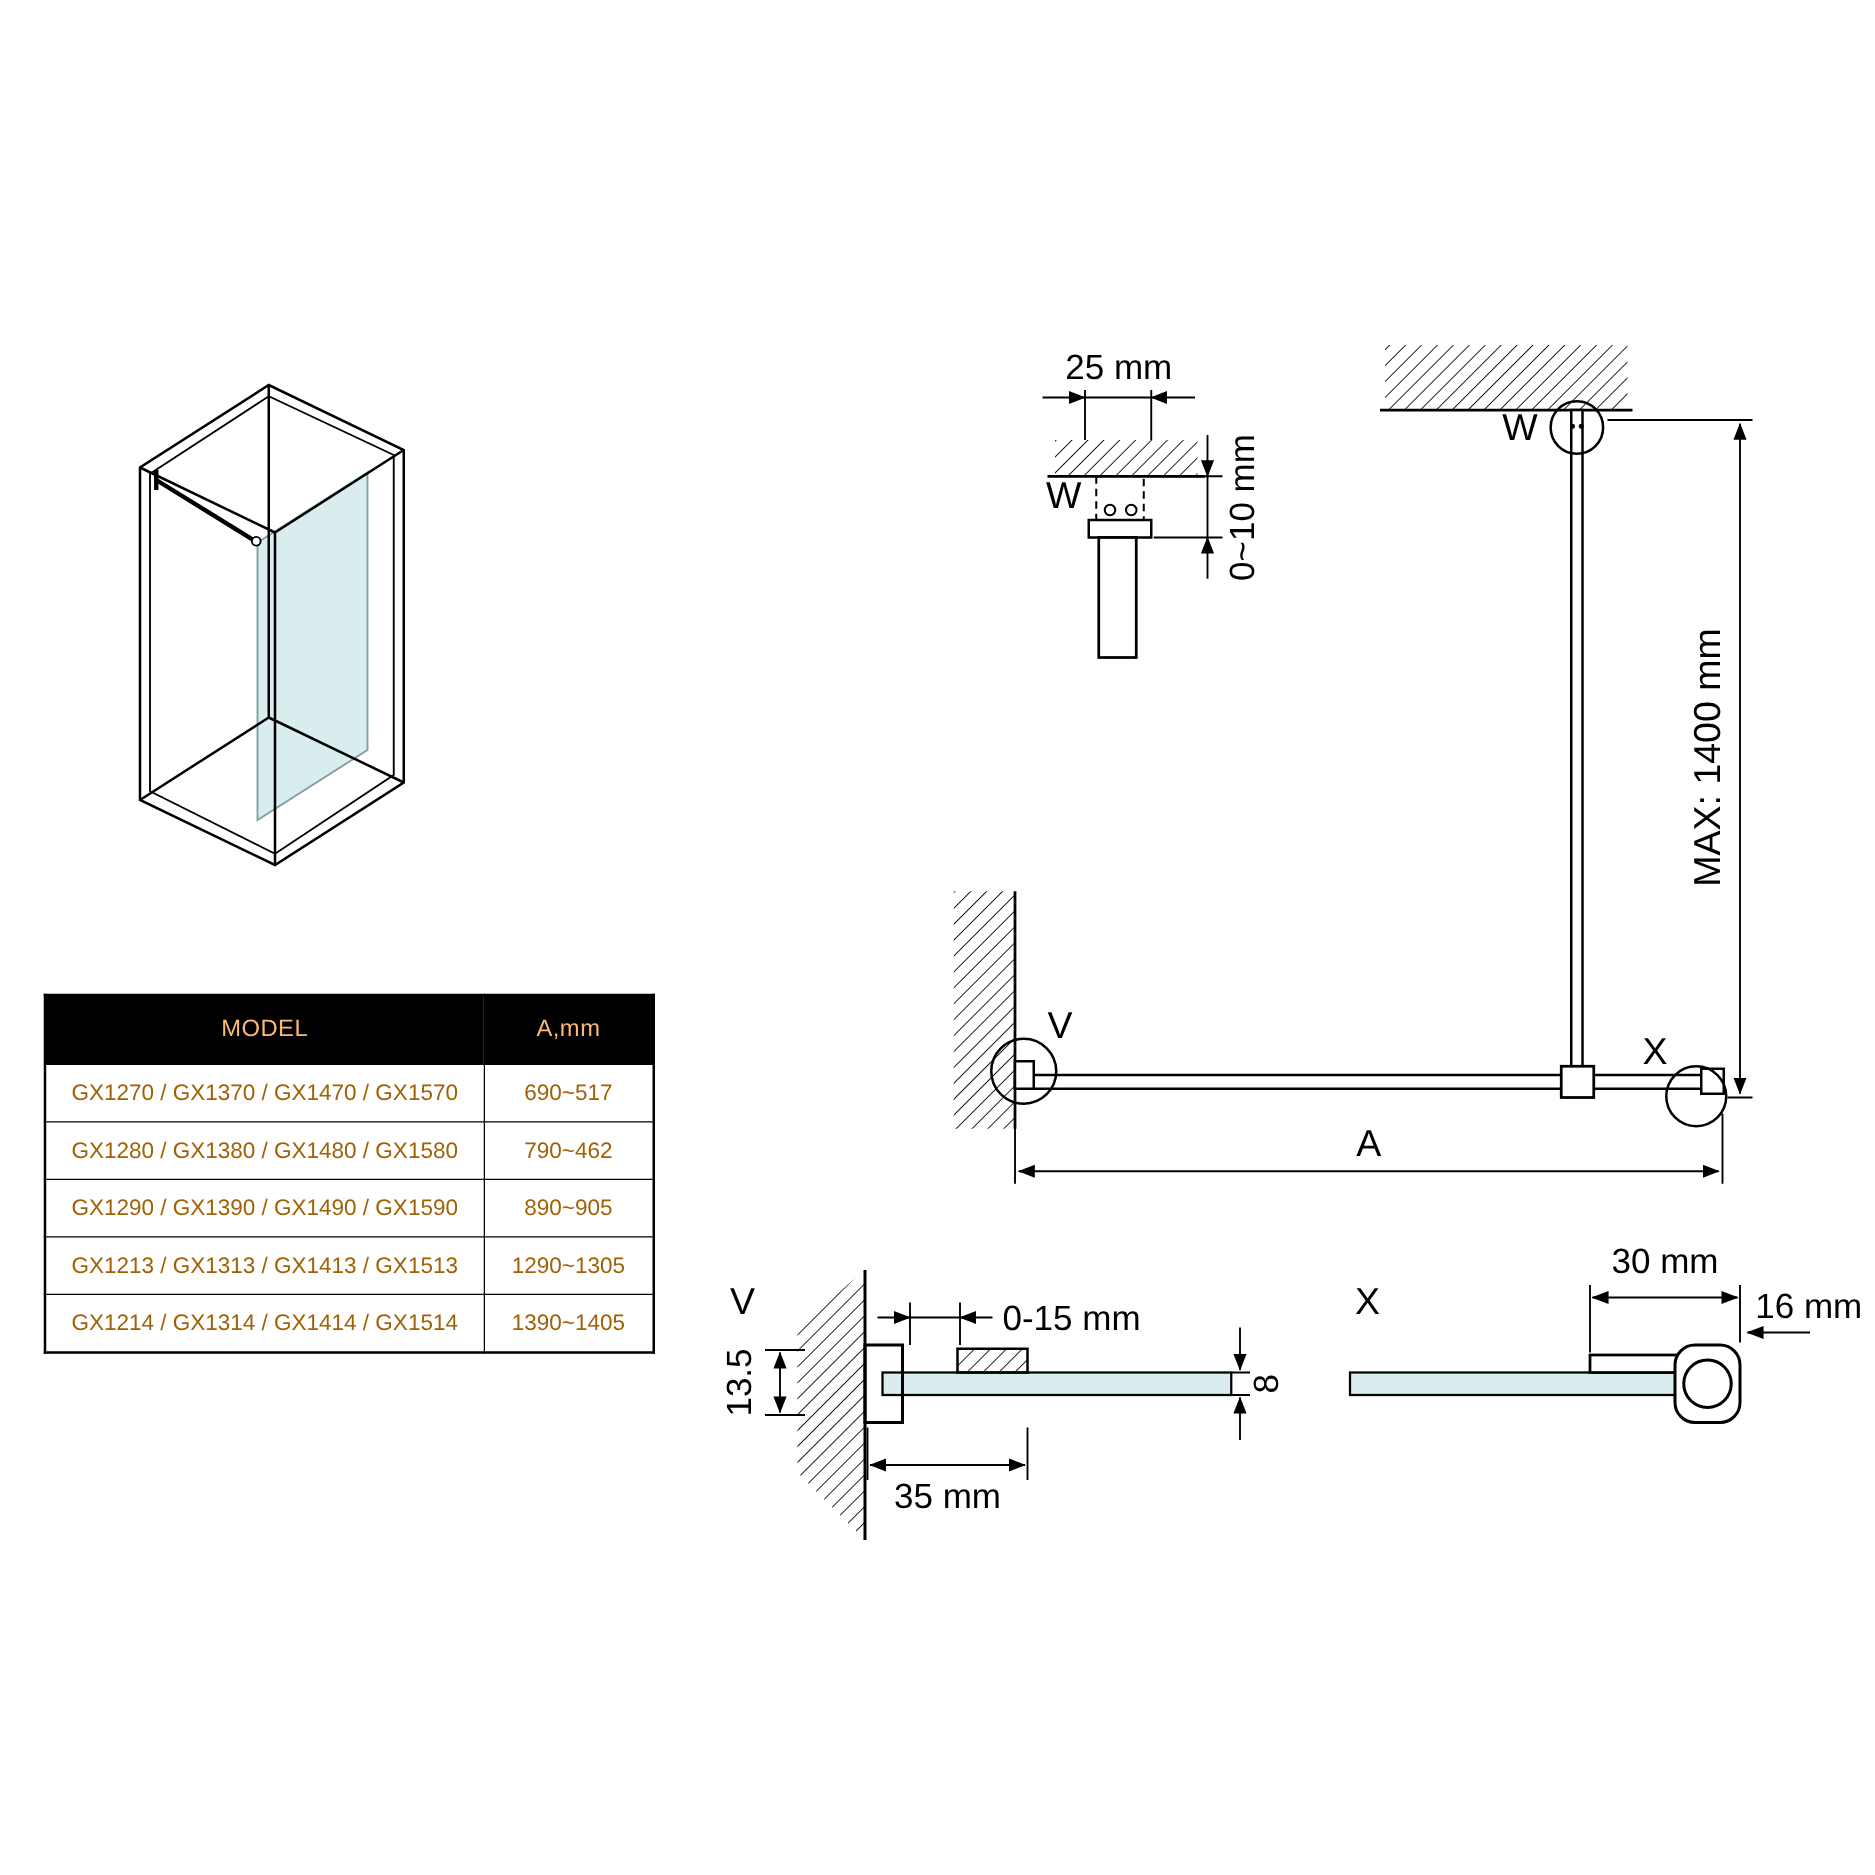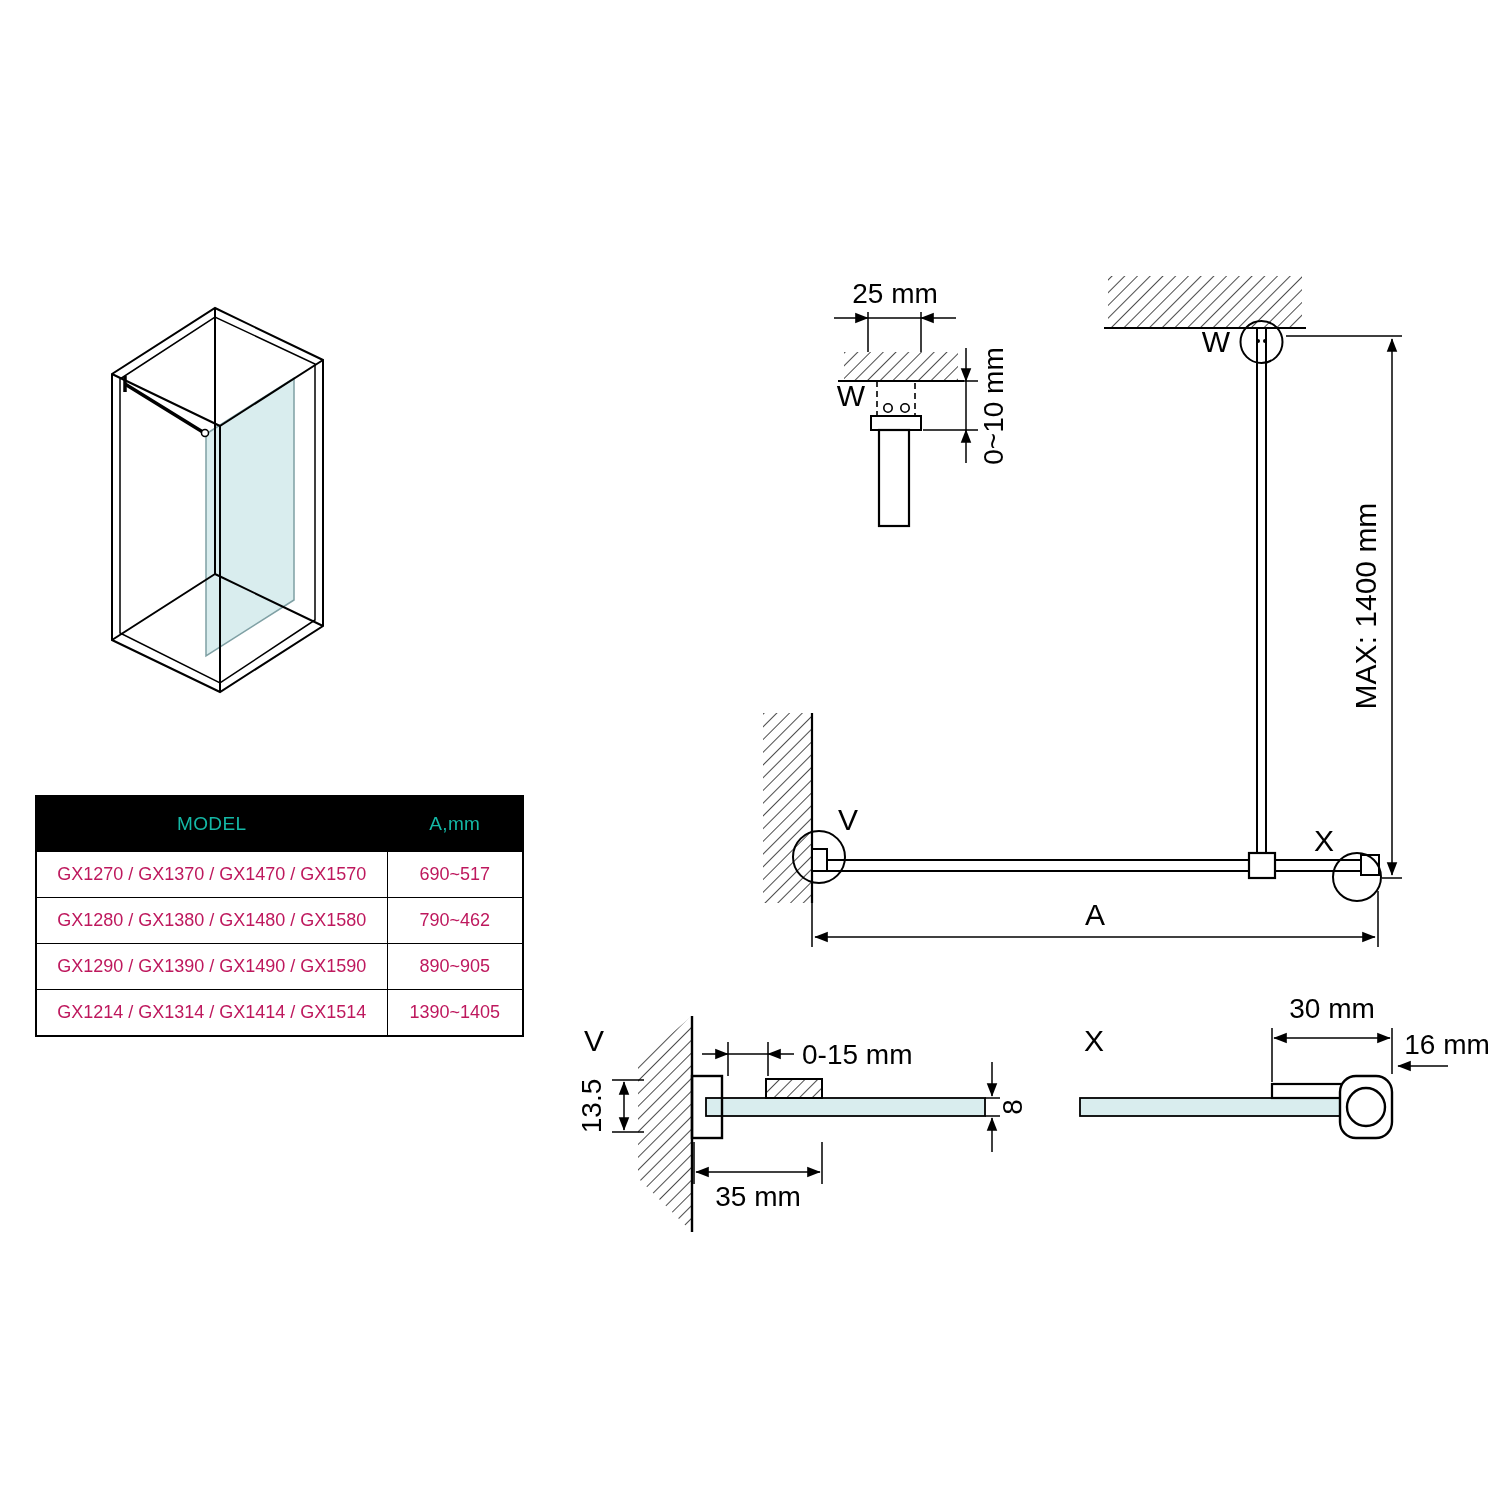--- a/index.html
+++ b/index.html
@@ -10,24 +10,24 @@
   .dim{font-family:"Liberation Sans",sans-serif;font-size:28px;fill:#000;}
   .big{font-family:"Liberation Sans",sans-serif;font-size:30px;fill:#000;}
   
   .t15{stroke:#000;stroke-width:1.5;fill:none;}
   .t2{stroke:#000;stroke-width:2;fill:none;}
   .t22{stroke:#000;stroke-width:2.2;fill:none;}
   .t24{stroke:#000;stroke-width:2.4;fill:none;}
   
   .model-table{position:absolute;left:35px;top:795px;width:487px;border-collapse:collapse;
                table-layout:fixed;border:2px solid #000;background:#fff;}
-  .model-table th{background:#000;color:#14b8a6;font-weight:normal;font-size:19px;
+  .model-table th{background:#000;color:#fdba74;font-weight:normal;font-size:19px;
                   height:52px;text-align:center;letter-spacing:.4px;border:1px solid #000;}
   .model-table td{border:1.5px solid #000;height:45px;text-align:center;font-size:18px;
-                  color:#be185d;padding:0 4px;white-space:nowrap;}
+                  color:#a16207;padding:0 4px;white-space:nowrap;}
 </style>
 </head>
 <body>
 
 <div class="canvas">
 
 <svg width="1500" height="1500" viewBox="0 0 1500 1500">
   <defs>
     <marker id="arr" viewBox="0 0 10 10" refX="9.5" refY="5" markerWidth="9" markerHeight="9" orient="auto-start-reverse">
       <path d="M0,1.1 L10,5 L0,8.9 z" fill="#000"></path>
@@ -150,19 +150,23 @@
     </tr>
     <tr>
       <td>GX1280 / GX1380 / GX1480 / GX1580</td>
       <td>790~462</td>
     </tr>
     <tr>
       <td>GX1290 / GX1390 / GX1490 / GX1590</td>
       <td>890~905</td>
     </tr>
     <tr>
+      <td>GX1213 / GX1313 / GX1413 / GX1513</td>
+      <td>1290~1305</td>
+    </tr>
+    <tr>
       <td>GX1214 / GX1314 / GX1414 / GX1514</td>
       <td>1390~1405</td>
     </tr>
   </tbody>
 </table>
 
 </div>
 
 </body></html>

